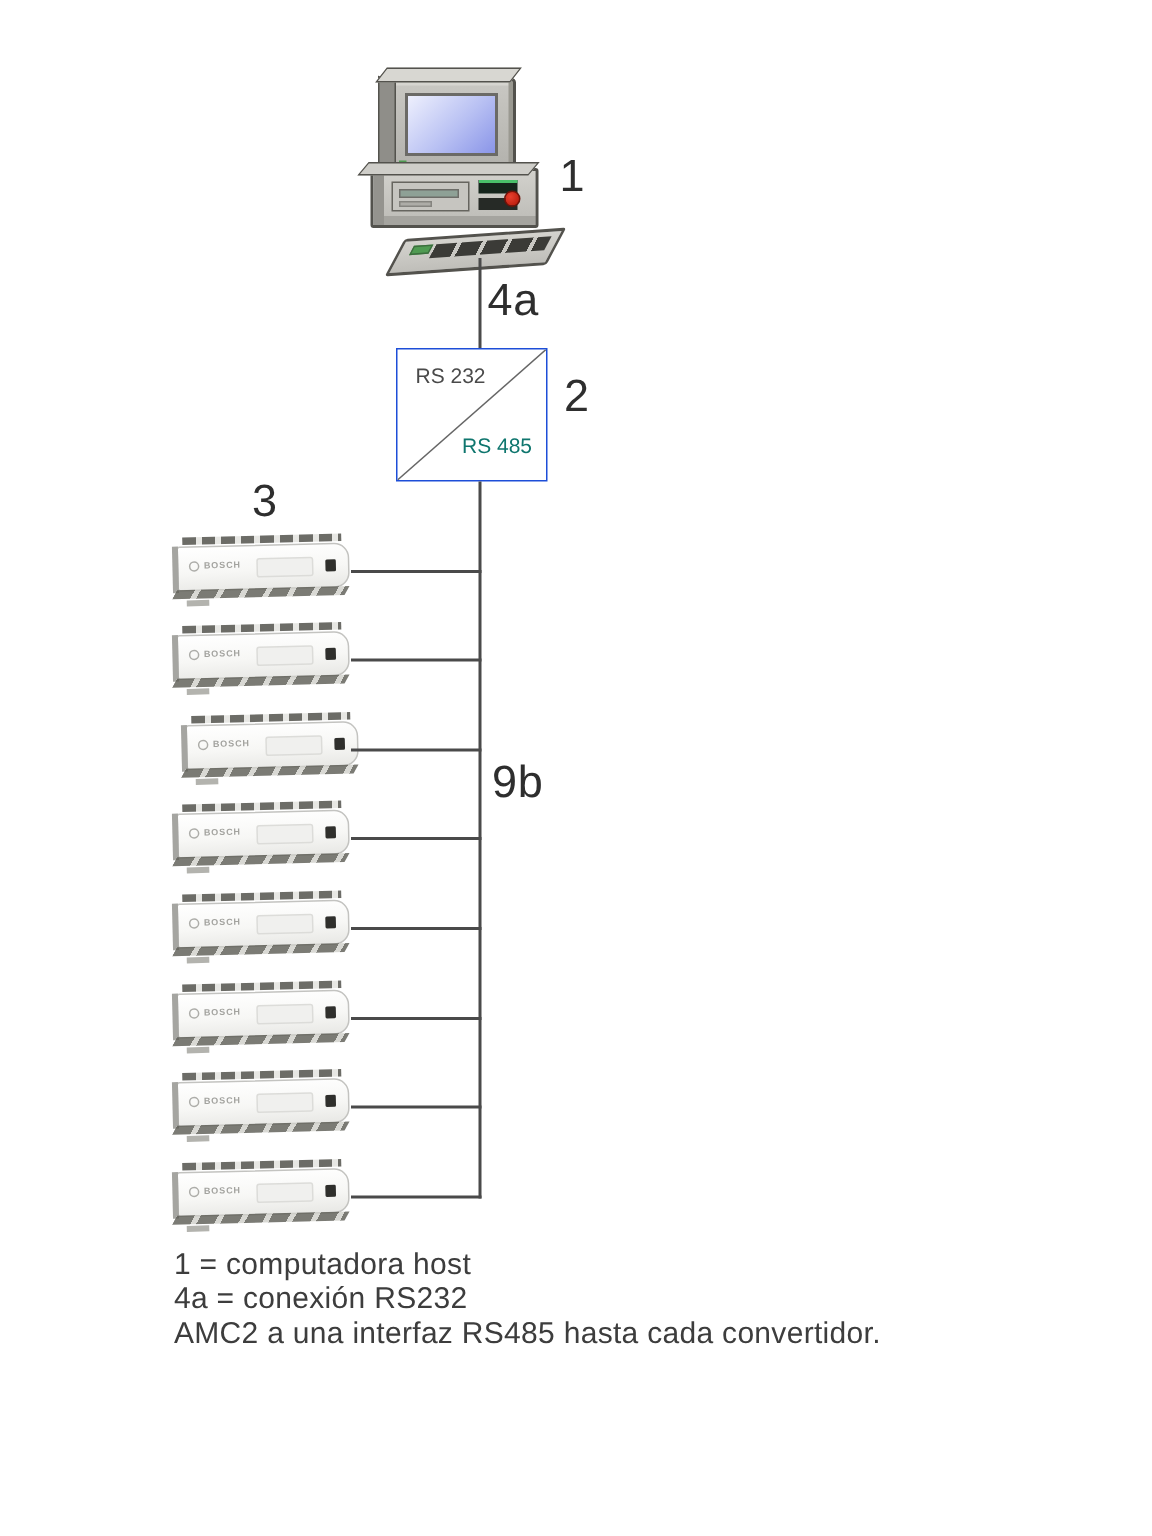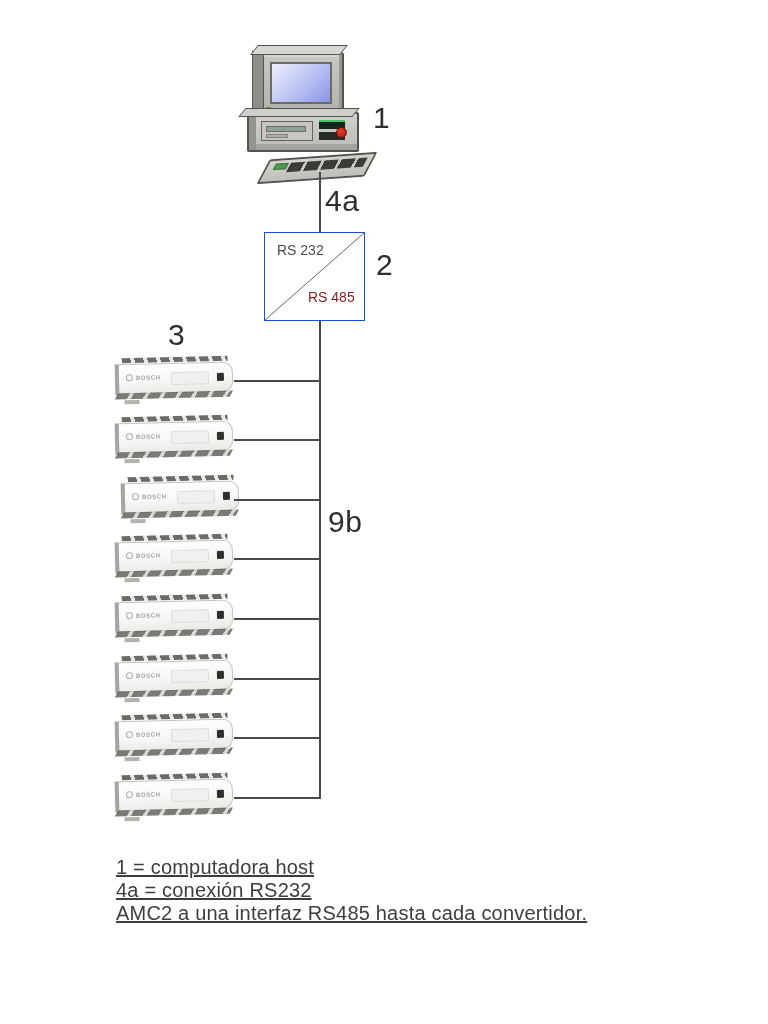--- a/index.html
+++ b/index.html
@@ -43,21 +43,21 @@
             background:linear-gradient(180deg,#d4d3ce,#bfbeb9); border:2px solid #53524d; border-radius:2px; }
   .keys { position:absolute; left:22px; top:3px; right:5px; height:9px;
             background:repeating-linear-gradient(90deg,#3b3b37 0 14px,#c9c8c3 14px 17px); }
   .key-green { position:absolute; left:7px; top:3px; width:13px; height:6px; background:#4f9b52; border:1px solid #3c6e3e; }
 
   
   .converter-box { position:absolute; left:264px; top:232px; width:101px; height:89px;
                    background:#fff; border:1px solid #1d4ed8; }
   .converter-box svg { position:absolute; left:0; top:0; }
   .rs-top { position:absolute; left:12px; top:9px; font-size:14px; color:#4a4a4a; }
-  .rs-bottom { position:absolute; left:43px; top:56px; font-size:14px; color:#7f1d1d; }
+  .rs-bottom { position:absolute; left:43px; top:56px; font-size:14px; color:#0f766e; }
 
   
   .device-row { position:absolute; left:115px; width:206px; height:47px; }
   .connector { position:absolute; left:119px; top:23px; width:87px; height:2px; background:#4a4a4a; }
   .amc2 { position:absolute; left:0; top:0; width:122px; height:46px; transform:rotate(-1.4deg); }
   .row-shift .amc2 { left:6px; }
   .dev-toprail { position:absolute; left:7px; right:9px; top:0; height:5px;
                  background:repeating-linear-gradient(90deg,#52524c 0 9px,#e3e3df 9px 13px); opacity:.85; }
   .dev-body { position:absolute; left:3px; top:6px; width:115px; height:30px;
               background:linear-gradient(178deg,#ffffff 0%,#f7f7f5 55%,#e8e8e5 100%);
@@ -67,22 +67,22 @@
   .logo-circle { width:7px; height:7px; border:1px solid #adada9; border-radius:50%; display:inline-block; }
   .logo-text { font-size:6px; color:#a3a39f; letter-spacing:.6px; font-weight:bold; }
   .dev-window { position:absolute; left:52px; top:8px; width:38px; height:13px;
                 background:#f0f0ee; border:1px solid #dcdcd9; border-radius:2px; }
   .dev-square { position:absolute; left:98px; top:10px; width:7px; height:8px; background:#2f2f2c; border-radius:1px; }
   .dev-botrail { position:absolute; left:1px; right:6px; bottom:5px; height:6px; transform:skewX(-30deg);
                  background:repeating-linear-gradient(90deg,#5a5a52 0 12px,#cfcfc9 12px 16px); opacity:.8; }
   .dev-foot { position:absolute; left:9px; bottom:0; width:15px; height:4px; background:#b3b3ae; }
 
   
-  .legend { position:absolute; left:116px; top:856px; width:580px;
-            font-size:20px; line-height:23px; color:#3d3d3d; letter-spacing:.2px;text-decoration:underline; }
+  .legend { position:absolute; left:116px; top:832px; width:580px;
+            font-size:20px; line-height:23px; color:#3d3d3d; letter-spacing:.2px; }
 </style>
 </head>
 <body>
 
 <div class="stage">
 
   <div class="computer">
     <div class="monitor">
       <div class="screen"></div>
       <div class="monitor-led"></div>

